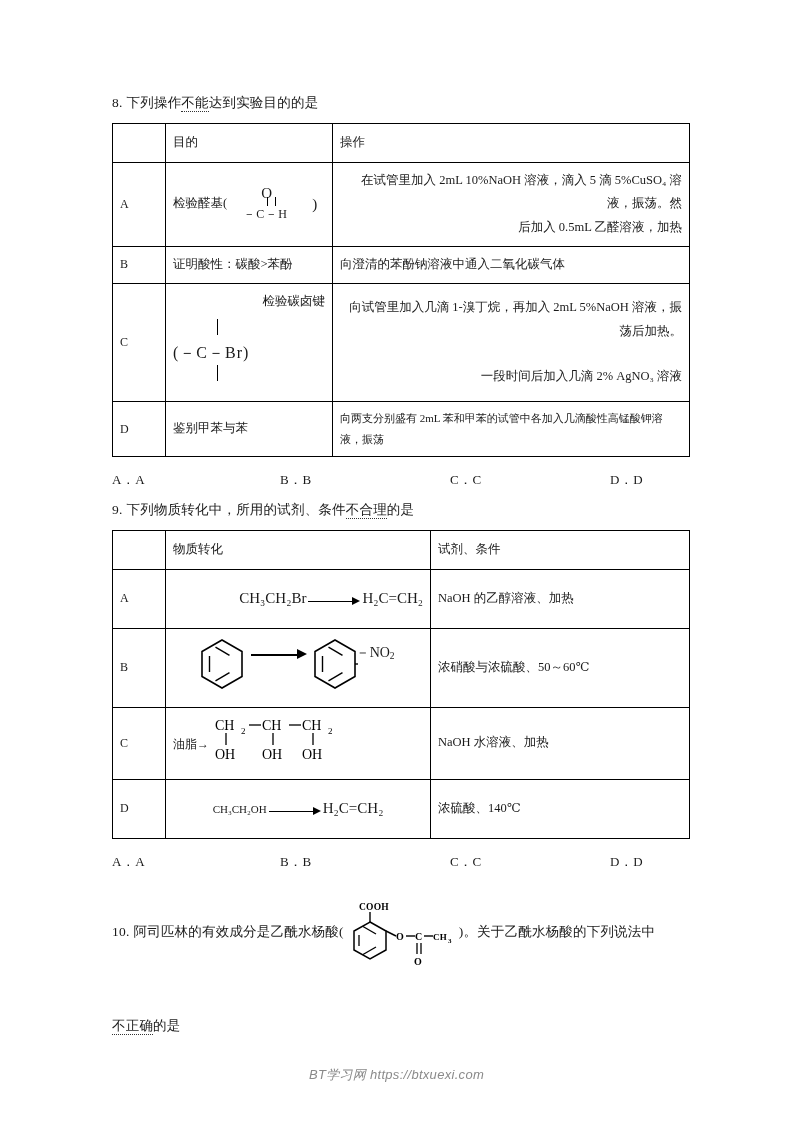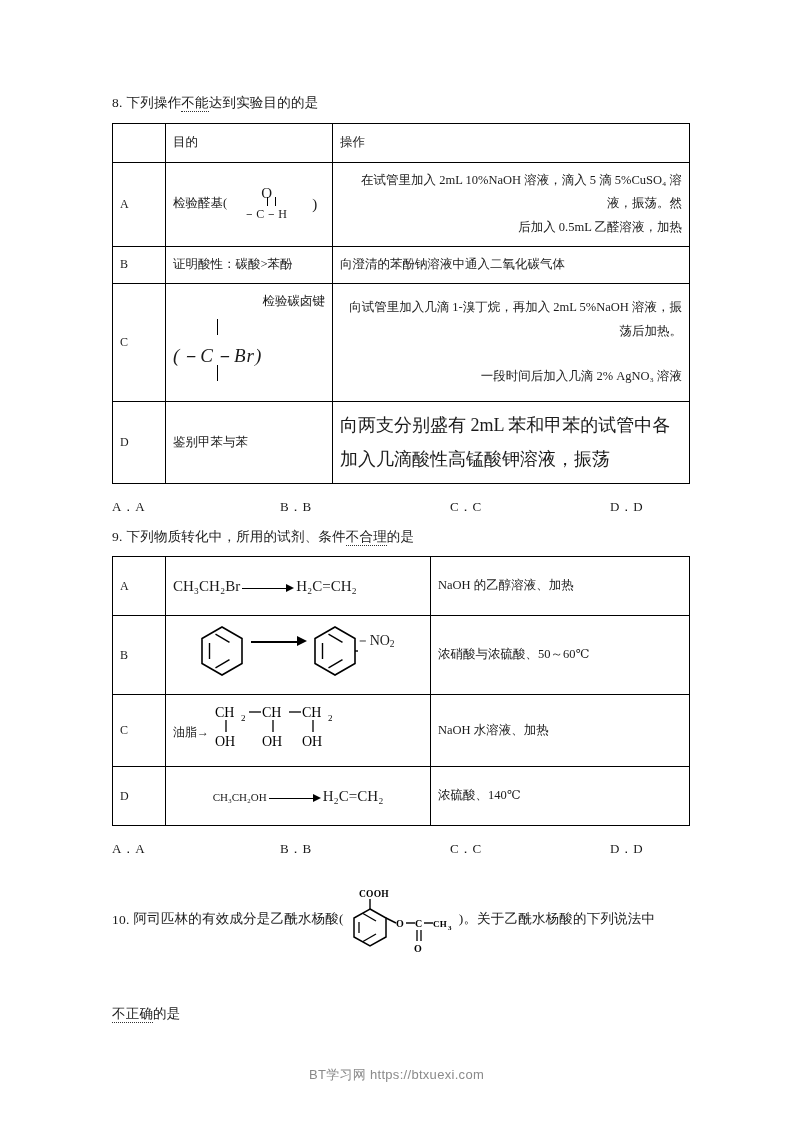--- a/index.html
+++ b/index.html
@@ -127,21 +127,21 @@
   .cbr .vbar-top {
     position: absolute; left: 44px; top: 2px;
     width: 0; height: 16px; border-left: 1.3px solid #000;
   }
   .cbr .vbar-bot {
     position: absolute; left: 44px; top: 48px;
     width: 0; height: 16px; border-left: 1.3px solid #000;
   }
   .cbr .mid {
     position: absolute; left: 0; top: 22px;
-    font-size: 19px; letter-spacing: 1px; white-space: nowrap; font-style: italic;
+    font-size: 16px; letter-spacing: 1px; white-space: nowrap;
   }
 
   
   .ring { display: inline-block; vertical-align: middle; }
 
   
   .glycerol {
     display: inline-block;
     position: relative;
     vertical-align: middle;
@@ -182,20 +182,21 @@
   .watermark {
     position: absolute;
     left: 0;
     top: 1066px;
     width: 793px;
     text-align: center;
     font-family: "Liberation Sans", sans-serif;
     font-size: 13px;
     color: #8a8a8a;
     letter-spacing: 0.3px;
+    font-style: italic;
   }
 </style>
 </head>
 <body>
 
 <div class="page">
   <div class="content">
 
     <p class="q-stem">
       <span class="q-num">8.</span><span>下列操作</span><span class="dotted">不能</span><span>达到实验目的的是</span>
@@ -243,42 +244,47 @@
         </td>
         <td class="t1-c3">
           <div class="cell-txt">向试管里加入几滴 1-溴丁烷，再加入 2mL 5%NaOH 溶液，振荡后加热。</div>
           <div class="cell-txt" style="margin-top:21px">一段时间后加入几滴 2% AgNO₃ 溶液</div>
         </td>
       </tr>
 
       <tr>
         <td class="col-letter">D</td>
         <td class="t1-c2 cell-txt">鉴别甲苯与苯</td>
-        <td class="t1-c3 cell-txt" style="font-size:18px">向两支分别盛有 2mL 苯和甲苯的试管中各加入几滴酸性高锰酸钾溶液，振荡</td>
+        <td class="t1-c3 cell-txt" style="font-size:11px">向两支分别盛有 2mL 苯和甲苯的试管中各加入几滴酸性高锰酸钾溶液，振荡</td>
       </tr>
     </tbody>
       </table>
 
     <div class="options">
       <span class="opt opt-a">A．A</span>
       <span class="opt opt-b">B．B</span>
       <span class="opt opt-c">C．C</span>
       <span class="opt opt-d">D．D</span>
     </div>
 
     <p class="q-stem">
       <span class="q-num">9.</span><span>下列物质转化中，所用的试剂、条件</span><span class="dotted">不合理</span><span>的是</span>
     </p>
 
     <table class="exam">
       <tbody>
+          <tr class="hdr">
+        <td class="col-letter"></td>
+        <td class="t2-c2">物质转化</td>
+        <td class="t2-c3">试剂、条件</td>
+      </tr>
 
       <tr>
         <td class="col-letter">A</td>
-        <td class="t2-c2" style="text-align:left;height:46px">
+        <td class="t2-c2" style="text-align:right;height:46px">
           <span class="chem" style="font-size:15px">CH₃CH₂Br</span><span class="arrow"><span class="shaft"></span><span class="head"></span></span><span class="chem" style="font-size:15px">H₂C=CH₂</span>
         </td>
         <td class="t2-c3 cell-txt">NaOH 的乙醇溶液、加热</td>
       </tr>
 
       <tr>
         <td class="col-letter">B</td>
         <td class="t2-c2" style="text-align:center;height:66px">
           <span class="ring">
             <svg width="46" height="52" viewBox="0 0 46 52">

